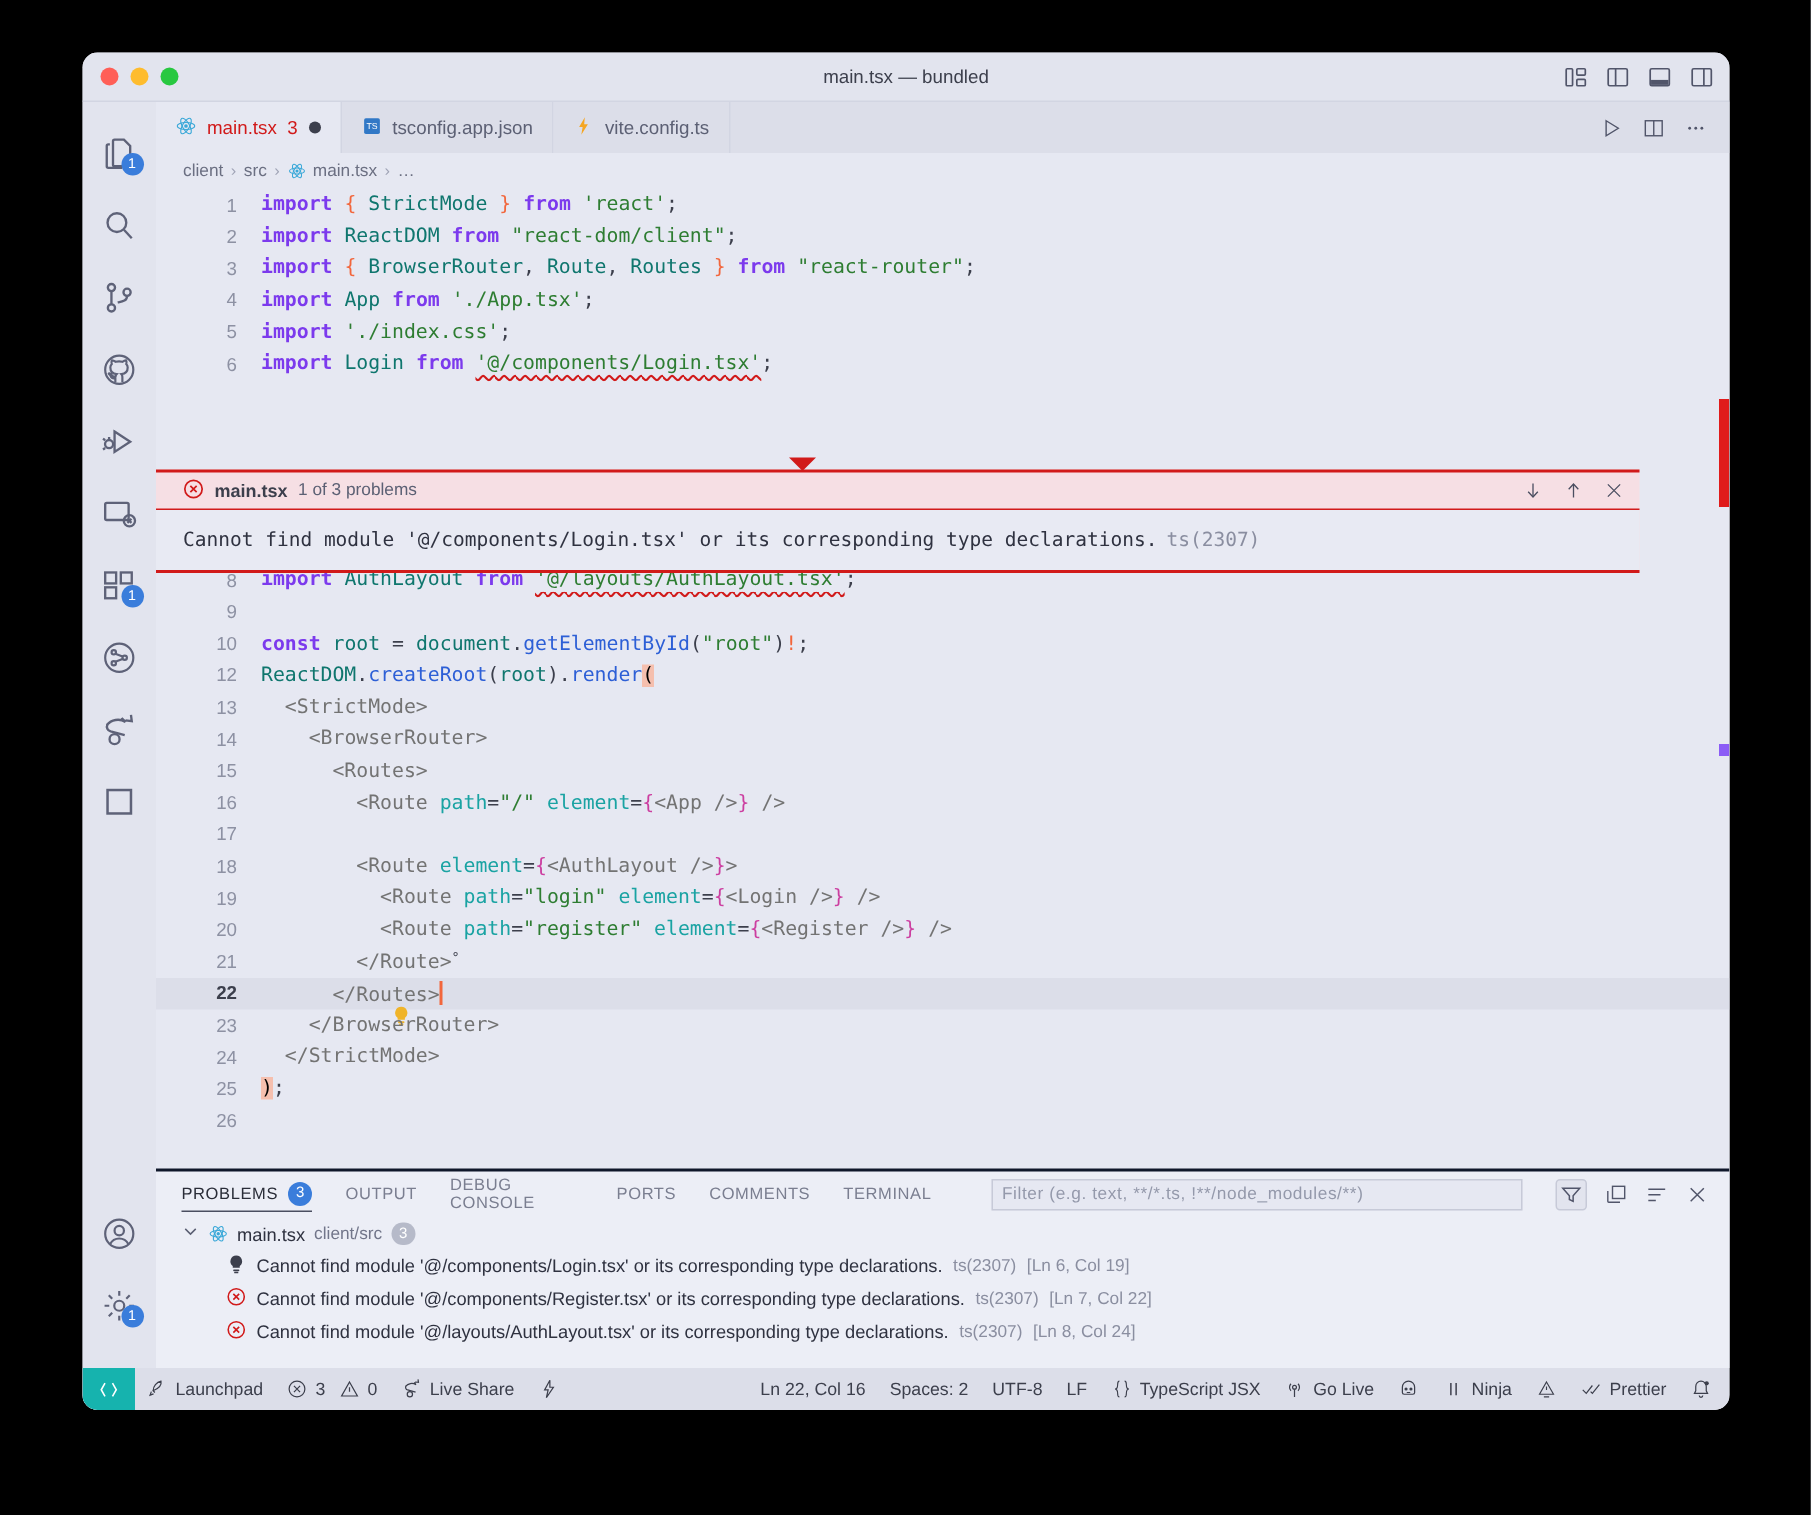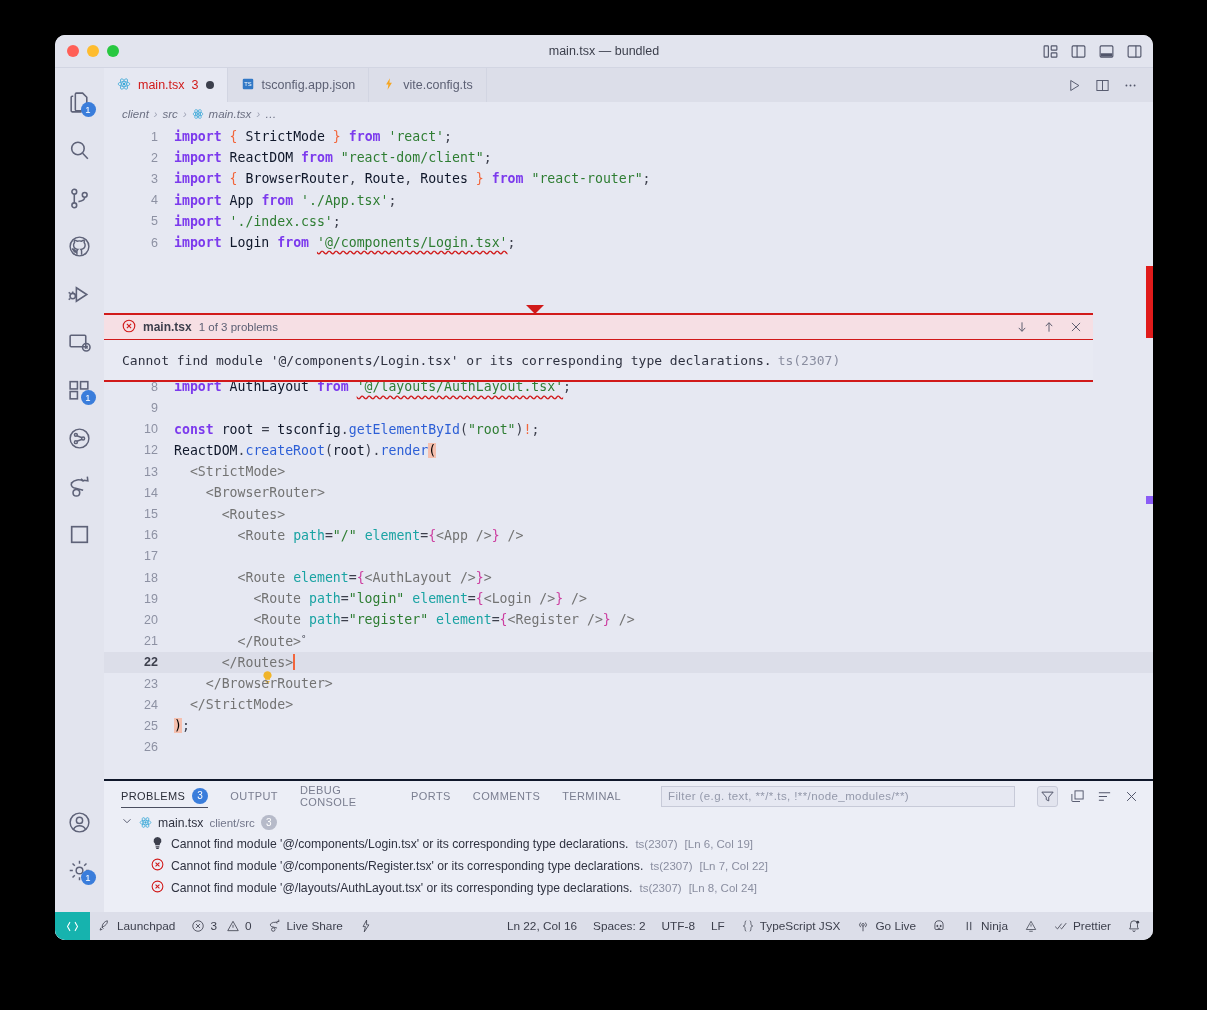--- a/index.html
+++ b/index.html
@@ -99,21 +99,20 @@
     display: flex; align-items: center; gap: 13px;
     padding: 0 15px; background: #dcdee9; color: #51556a;
   }
   .tabactions svg { width: 15px; height: 15px; display: block; }
 
   .breadcrumbs {
     height: 24px; padding-left: 18px;
     display: flex; align-items: center; gap: 5px;
     font-size: 11.5px; color: #6b6f82;
     background: #e6e8f2;
-    font-style: italic;
   }
   .bc-sep { color: #a0a4b6; font-size: 11px; }
 
   
   .codearea {
     position: absolute; left: 0; right: 0;
     top: 58px; bottom: 0;
     background: #e6e8f2;
     overflow: hidden;
   }
@@ -136,21 +135,21 @@
   .bulb {
     position: absolute; left: 78px; top: 3px;
     width: 13px; height: 15px;
   }
   .codetext { position: relative; padding-left: 0; }
 
   
   .k  { color: #7c3aed; font-weight: bold; }
   .st { color: #2e7d32; }      
   .fn { color: #2d5fd6; }      
-  .pl { color: #0f172a; }      
+  .pl { color: #0f766e; }      
   .br { color: #f2663c; }      
   .tg { color: #737373; }      
   .at { color: #1aa3a3; }      
   .cm { color: #cc3ea0; }      
   .punct { color: #3c3f4c; }
   .squig {
     text-decoration: underline wavy #d11a1a;
     text-decoration-skip-ink: none;
     text-underline-offset: 3px;
   }
@@ -540,21 +539,21 @@
       <div class="coderow">
         <span class="gutter">8</span>
         <span class="codetext"><span class="k">import</span> <span class="pl">AuthLayout</span> <span class="k">from</span> <span class="st squig">'@/layouts/AuthLayout.tsx'</span><span class="punct">;</span></span>
       </div>
       <div class="coderow">
         <span class="gutter">9</span>
         <span class="codetext"></span>
       </div>
       <div class="coderow">
         <span class="gutter">10</span>
-        <span class="codetext"><span class="k">const</span> <span class="pl">root</span> <span class="punct">=</span> <span class="pl">tsconfig</span><span class="punct">.</span><span class="fn">getElementById</span><span class="punct">(</span><span class="st">"root"</span><span class="punct">)</span><span class="br">!</span><span class="punct">;</span></span>
+        <span class="codetext"><span class="k">const</span> <span class="pl">root</span> <span class="punct">=</span> <span class="pl">document</span><span class="punct">.</span><span class="fn">getElementById</span><span class="punct">(</span><span class="st">"root"</span><span class="punct">)</span><span class="br">!</span><span class="punct">;</span></span>
       </div>
       <div class="coderow">
         <span class="gutter">12</span>
         <span class="codetext"><span class="pl">ReactDOM</span><span class="punct">.</span><span class="fn">createRoot</span><span class="punct">(</span><span class="pl">root</span><span class="punct">).</span><span class="fn">render</span><span class="hl-paren">(</span></span>
       </div>
       <div class="coderow">
         <span class="gutter">13</span>
         <span class="codetext">  <span class="tg">&lt;StrictMode&gt;</span></span>
       </div>
       <div class="coderow">

